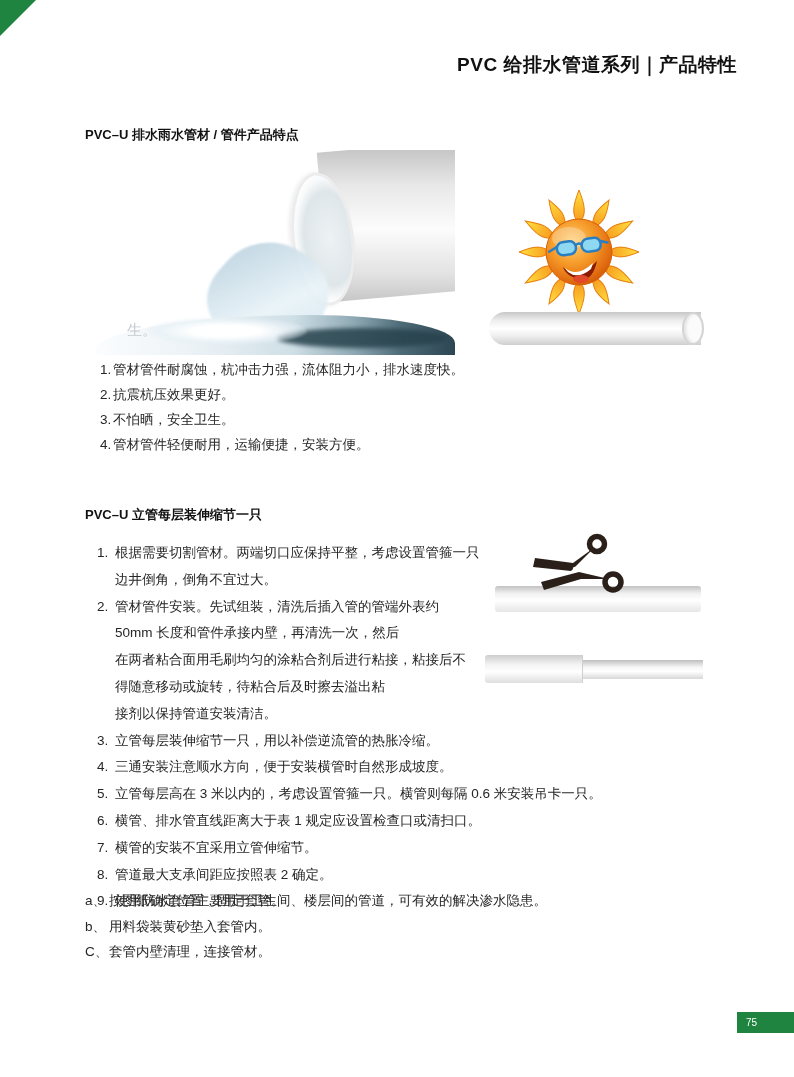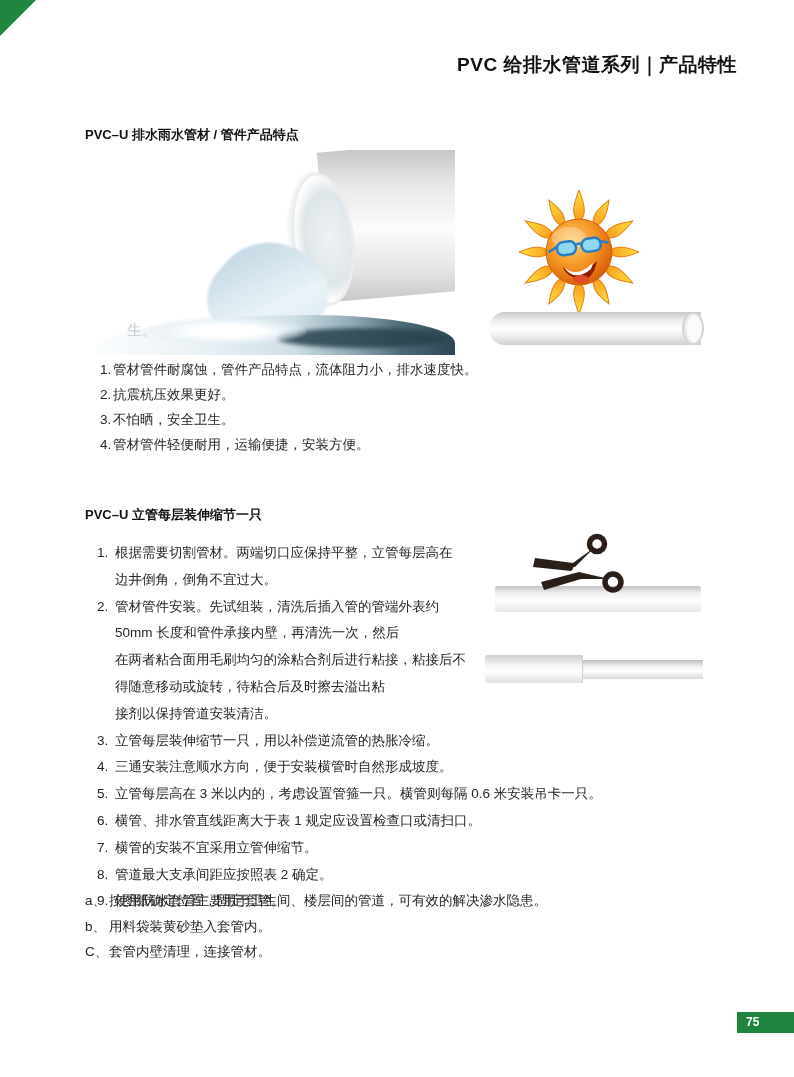--- a/index.html
+++ b/index.html
@@ -4,21 +4,21 @@
 <style>
   html,body{margin:0;padding:0;background:#ffffff;}
   #canvas{
     position:relative;width:794px;height:1077px;background:#ffffff;
     font-family:"Liberation Sans","DejaVu Sans",sans-serif;color:#222;overflow:hidden;
   }
   
   .corner-tri{position:absolute;top:0;left:0;width:0;height:0;
     border-top:36px solid #1E8440;border-right:36px solid transparent;}
   .page-box{position:absolute;left:737px;top:1012px;width:57px;height:21px;
-    background:#1E8440;color:#fff;font-size:12px;font-weight:bold;
+    background:#1E8440;color:#fff;font-size:10px;font-weight:normal;
     line-height:21px;padding-left:9px;box-sizing:border-box;}
   
   .doc-title{position:absolute;top:52px;right:57px;font-size:19px;font-weight:bold;
     letter-spacing:.5px;color:#111;white-space:nowrap;}
   .sec-heading{position:absolute;left:85px;font-size:13px;font-weight:bold;color:#111;white-space:nowrap;}
   #s1-heading{top:126px;} #s2-heading{top:506px;}
   
   .list{position:absolute;font-size:13.5px;color:#262626;}
   #list1{left:100px;top:357px;width:440px;line-height:25px;}
   #list2{left:97px;top:540px;width:600px;line-height:26.8px;}
@@ -135,21 +135,21 @@
     </svg>
   </div>
 
   <div class="pipe-r">
     <div class="opening"></div>
   </div>
 
   <div class="list" id="list1">
     <div class="row">
       <span class="num">1.</span>
-      <span class="txt">管材管件耐腐蚀，管件产品特点，流体阻力小，排水速度快。</span>
+      <span class="txt">管材管件耐腐蚀，杭冲击力强，流体阻力小，排水速度快。</span>
     </div>
     <div class="row">
       <span class="num">2.</span>
       <span class="txt">抗震杭压效果更好。</span>
     </div>
     <div class="row">
       <span class="num">3.</span>
       <span class="txt">不怕晒，安全卫生。</span>
     </div>
     <div class="row">
@@ -174,21 +174,21 @@
   <div class="pipe-cut"></div>
   <div class="joint">
     <div class="joint-socket"></div>
     <div class="joint-spigot"></div>
   </div>
 
   <div class="list" id="list2">
     <div class="row">
       <span class="num">1.</span>
       <span class="txt">
-        <span class="ln">根据需要切割管材。两端切口应保持平整，立管每层高在</span>
+        <span class="ln">根据需要切割管材。两端切口应保持平整，考虑设置管箍一只</span>
         <span class="ln">边井倒角，倒角不宜过大。</span>
       </span>
     </div>
     <div class="row">
       <span class="num">2.</span>
       <span class="txt">
         <span class="ln">管材管件安装。先试组装，清洗后插入管的管端外表约</span>
         <span class="ln">50mm 长度和管件承接内壁，再清洗一次，然后</span>
         <span class="ln">在两者粘合面用毛刷均匀的涂粘合剂后进行粘接，粘接后不</span>
         <span class="ln">得随意移动或旋转，待粘合后及时擦去溢出粘</span>

